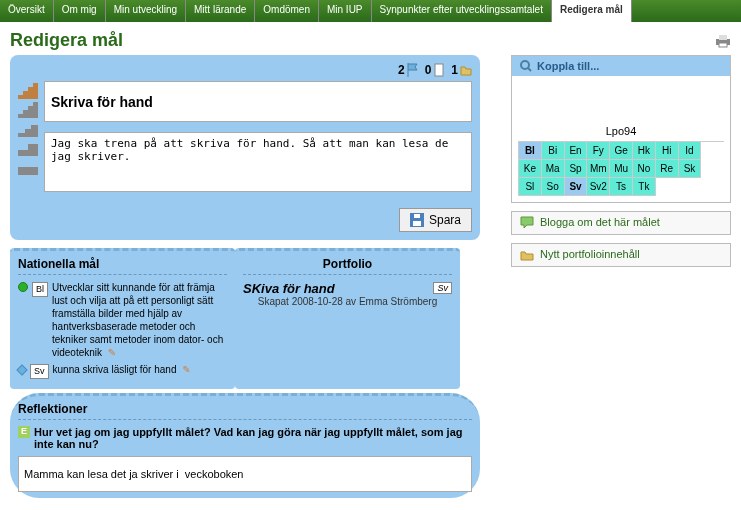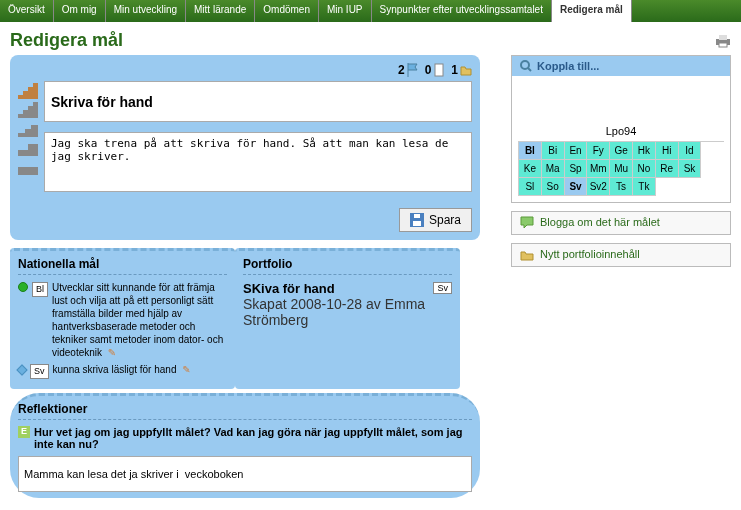--- a/index.html
+++ b/index.html
@@ -23,31 +23,31 @@
 .fields { flex: 1; }
 .title-input { width: 100%; height: 41px; font-size: 14px; font-weight: bold; border: 1px solid #aaa; padding: 4px 6px; margin-bottom: 10px; }
 .desc-input { width: 100%; height: 60px; font-size: 11px; border: 1px solid #aaa; padding: 4px 6px; resize: none; }
 .save-row { display: flex; justify-content: flex-end; margin-top: 14px; }
 .save-btn { background: #f0f0f0; border: 1px solid #999; padding: 4px 10px; display: flex; align-items: center; gap: 5px; cursor: pointer; font-size: 12px; }
 .disk-icon { width: 14px; height: 14px; }
 .two-col { display: flex; gap: 0; margin-top: 8px; }
 .panel { background: #9acaf0; border-radius: 4px; padding: 6px 8px; border-top: 3px dashed #7ab0d8; }
 .panel-title { font-weight: bold; font-size: 12px; margin-bottom: 6px; border-bottom: 1px dashed #6a9ac0; padding-bottom: 3px; }
 .nat-col { width: 225px; }
-.port-col { width: 225px; }
+.port-col { width: 225px; text-align: center; }
 .goal-item { display: flex; align-items: flex-start; gap: 4px; margin-bottom: 4px; font-size: 10px; line-height: 13px; }
 .dot { width: 10px; height: 10px; border-radius: 50%; flex-shrink: 0; margin-top: 1px; }
 .dot.green { background: #2ab02a; border: 1px solid #1a801a; }
 .dot.blue { background: #6ab0e0; border: 1px solid #4a90c0; transform: rotate(45deg); width: 8px; height: 8px; border-radius: 0; margin-top: 3px; }
 .subj-tag { background: #fff; border: 1px solid #888; padding: 0 3px; font-size: 9px; flex-shrink: 0; margin-top: 1px; }
 .goal-text { flex: 1; }
 .link-icon { color: #d08040; margin-left: 3px; }
 .port-item-title { font-weight: bold; font-size: 13px; }
-.port-meta { font-size: 14px; color: #333; }
-.port-header { display: flex; justify-content: space-between; align-items: flex-start; }
+.port-meta { font-size: 10px; color: #333; }
+.port-header { display: flex; justify-content: space-between; align-items: flex-start; font-style: italic; }
 .refl-panel { margin-top: 4px; border-radius: 29px; }
 .refl-q { font-size: 11px; font-weight: bold; margin: 4px 0 6px; display: flex; gap: 4px; }
 .e-badge { background: #a0d060; color: #fff; width: 12px; height: 12px; font-size: 9px; text-align: center; flex-shrink: 0; }
 .refl-input { width: 100%; height: 24px; border: 1px solid #aaa; padding: 17px 5px; font-size: 11px; }
 .koppla-panel { border: 1px solid #bbb; }
 .koppla-header { background: #9acaf0; padding: 4px 8px; font-size: 11px; font-weight: bold; color: #2a5a8a; display: flex; align-items: center; gap: 5px; }
 .mag-icon { width: 12px; height: 12px; }
 .koppla-body { padding: 6px; }
 .koppla-title { text-align: center; font-size: 11px; margin-bottom: 4px; margin-top: 43px; }
 .subj-grid { display: flex; flex-wrap: wrap; gap: 0; border-top: 1px solid #ccc; border-left: 1px solid #ccc; }

